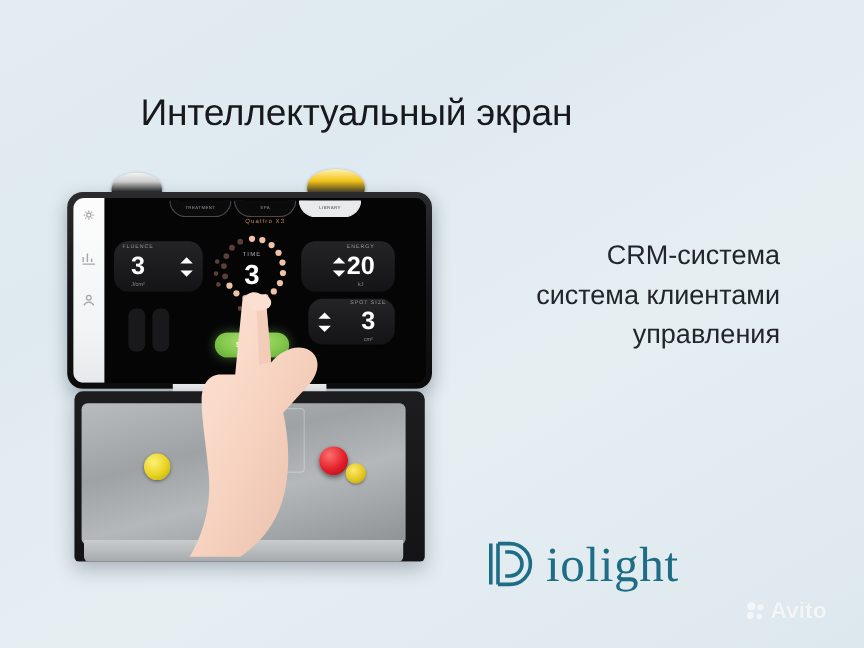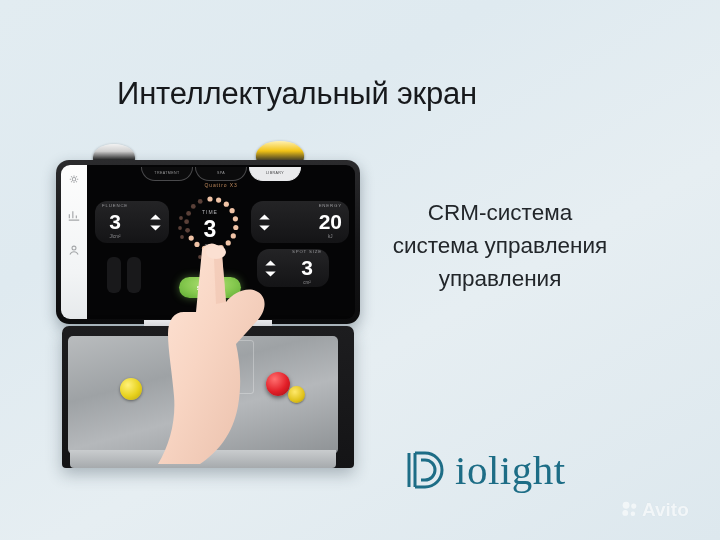--- a/index.html
+++ b/index.html
@@ -34,21 +34,21 @@
   .copy {
     position: absolute;
     left: 350px;
     top: 196px;
     width: 300px;
     text-align: center;
     font-size: 22.5px;
     line-height: 33px;
     color: #22262a;
   }
-  .copy .ln { display: block; white-space: nowrap; }
+  .copy .ln { display: block; white-space: nowrap; text-align: right; }
   
   .logo {
     position: absolute;
     left: 400px;
     top: 447px;
     display: flex;
     align-items: center;
     gap: 9px;
   }
   .logo-mark { width: 46px; height: 46px; display: block; }
@@ -175,21 +175,21 @@
   .pod .unit {
     color: #8e8e91;
     font-size: 4.6px;
     line-height: 1;
   }
   .stack { display: flex; flex-direction: column; align-items: center; gap: 3px; }
   .arrows { display: flex; flex-direction: column; gap: 3px; align-items: center; }
   .arrows svg { width: 13px; height: 8px; display: block; }
 
   .pod-fluence { left: 34px; top: 36px; width: 74px; height: 42px; padding: 0 7px; justify-content: space-between; }
-  .pod-energy  { left: 190px; top: 36px; width: 98px; height: 42px; padding: 0 7px; justify-content: space-between; }
+  .pod-energy  { left: 190px; top: 36px; width: 78px; height: 42px; padding: 0 25px; }
   .pod-spot    { left: 196px; top: 84px; width: 72px; height: 38px; padding: 0 7px; justify-content: space-between; }
 
   
   .dial { position: absolute; left: 109px; top: 22px; width: 80px; height: 84px; }
   .dial svg { position: absolute; left: 0; top: 0; width: 80px; height: 84px; }
   .dial-center {
     position: absolute; left: 0; top: 0; width: 80px; height: 84px;
     display: flex; flex-direction: column; align-items: center; justify-content: center; gap: 3px;
   }
   .dial-center .lab { color: #b5b5b8; font-size: 5px; letter-spacing: 1px; }
@@ -263,21 +263,21 @@
 </style>
 </head>
 <body>
 
 <div id="stage">
 
   <div class="headline">Интеллектуальный экран</div>
 
   <div class="copy">
     <span class="ln">CRM-система</span>
-    <span class="ln">система управления</span>
+    <span class="ln">система клиентами</span>
     <span class="ln">управления</span>
   </div>
 
   <div id="device">
 
     <div class="knob knob-left"></div>
     <div class="knob knob-right"></div>
 
     <div class="tablet">
       <div class="screen">

